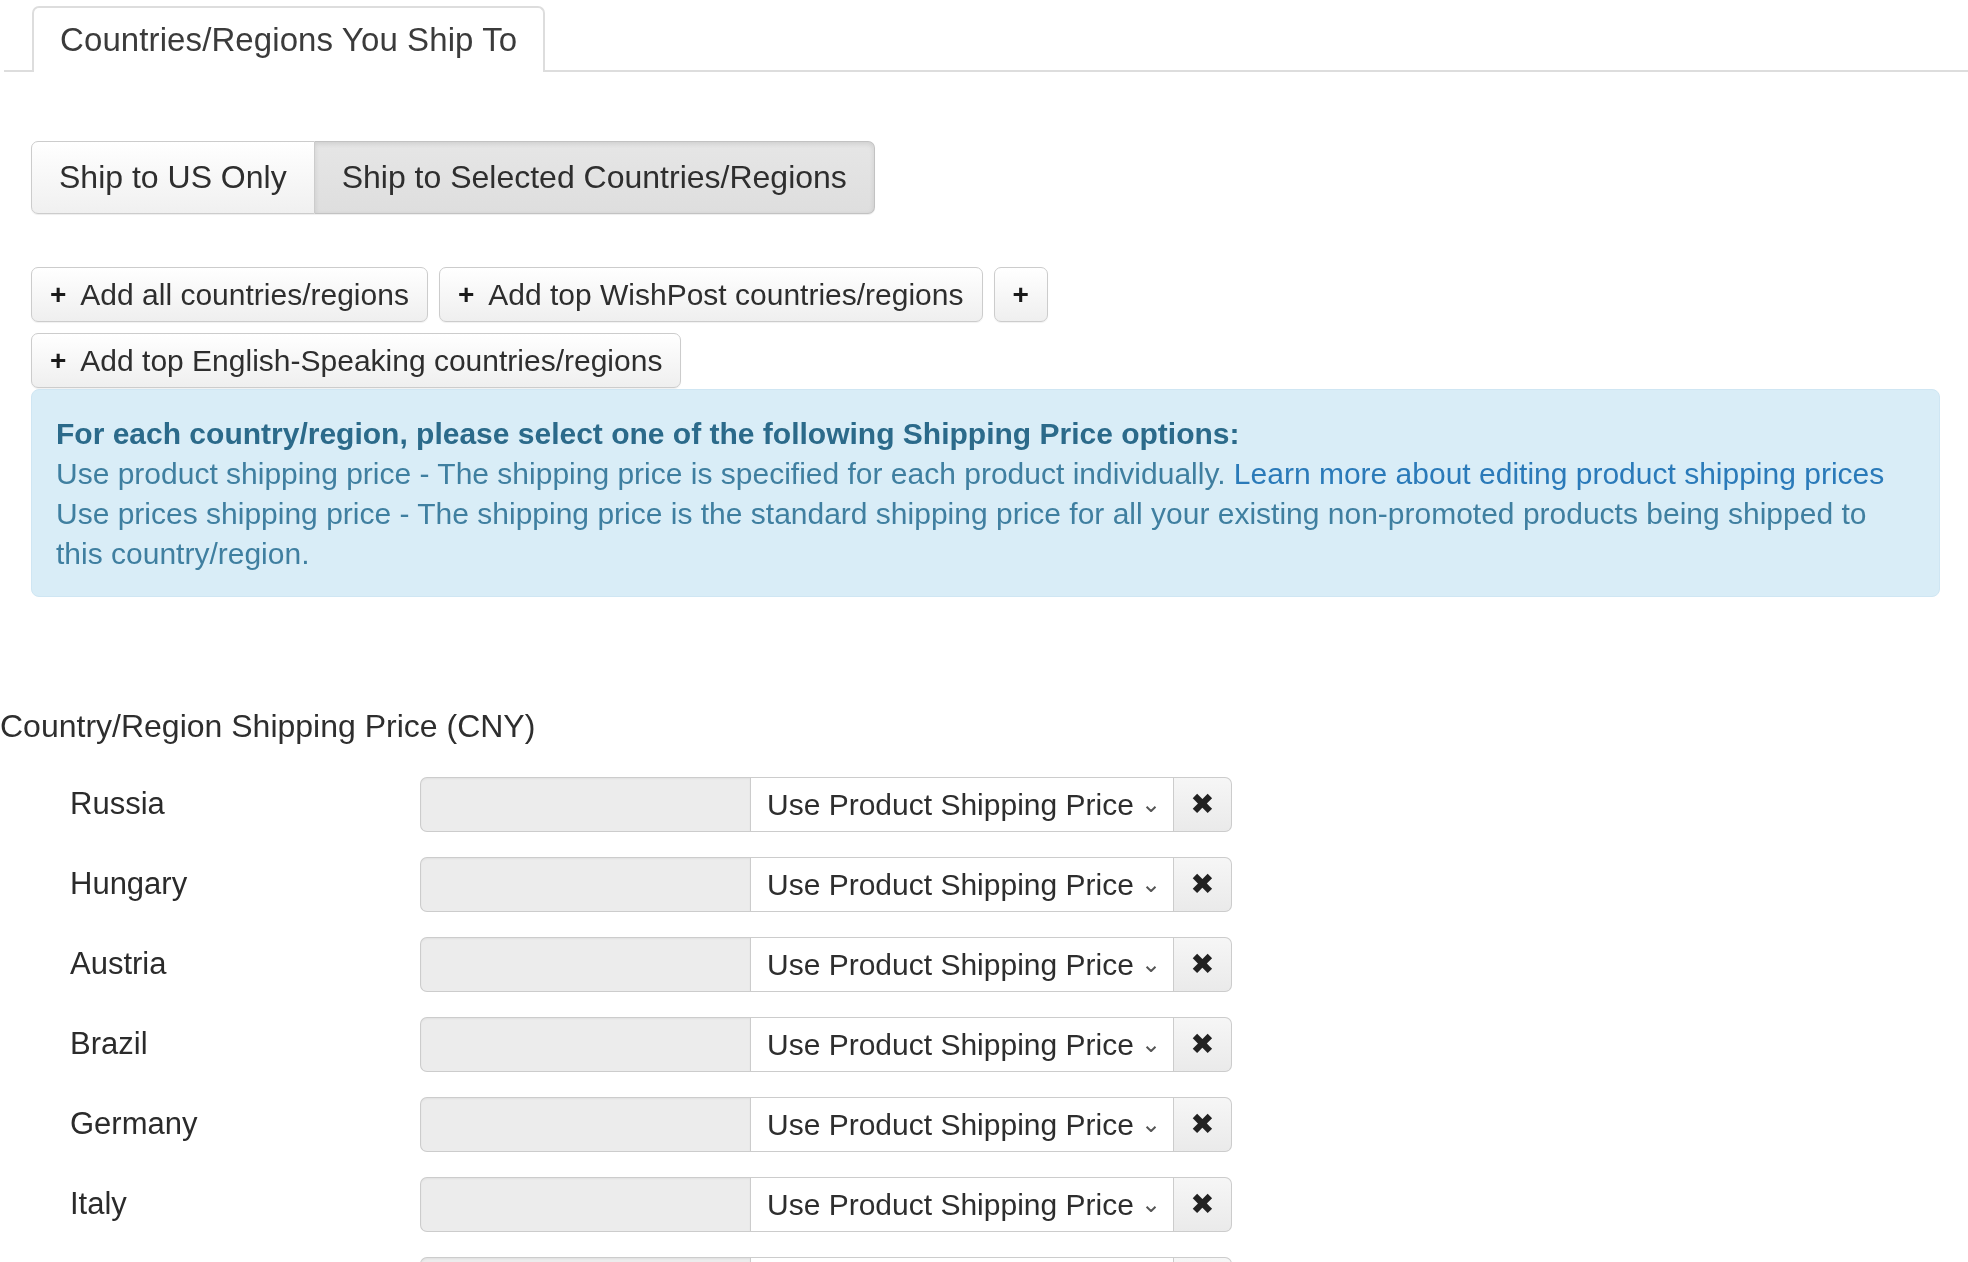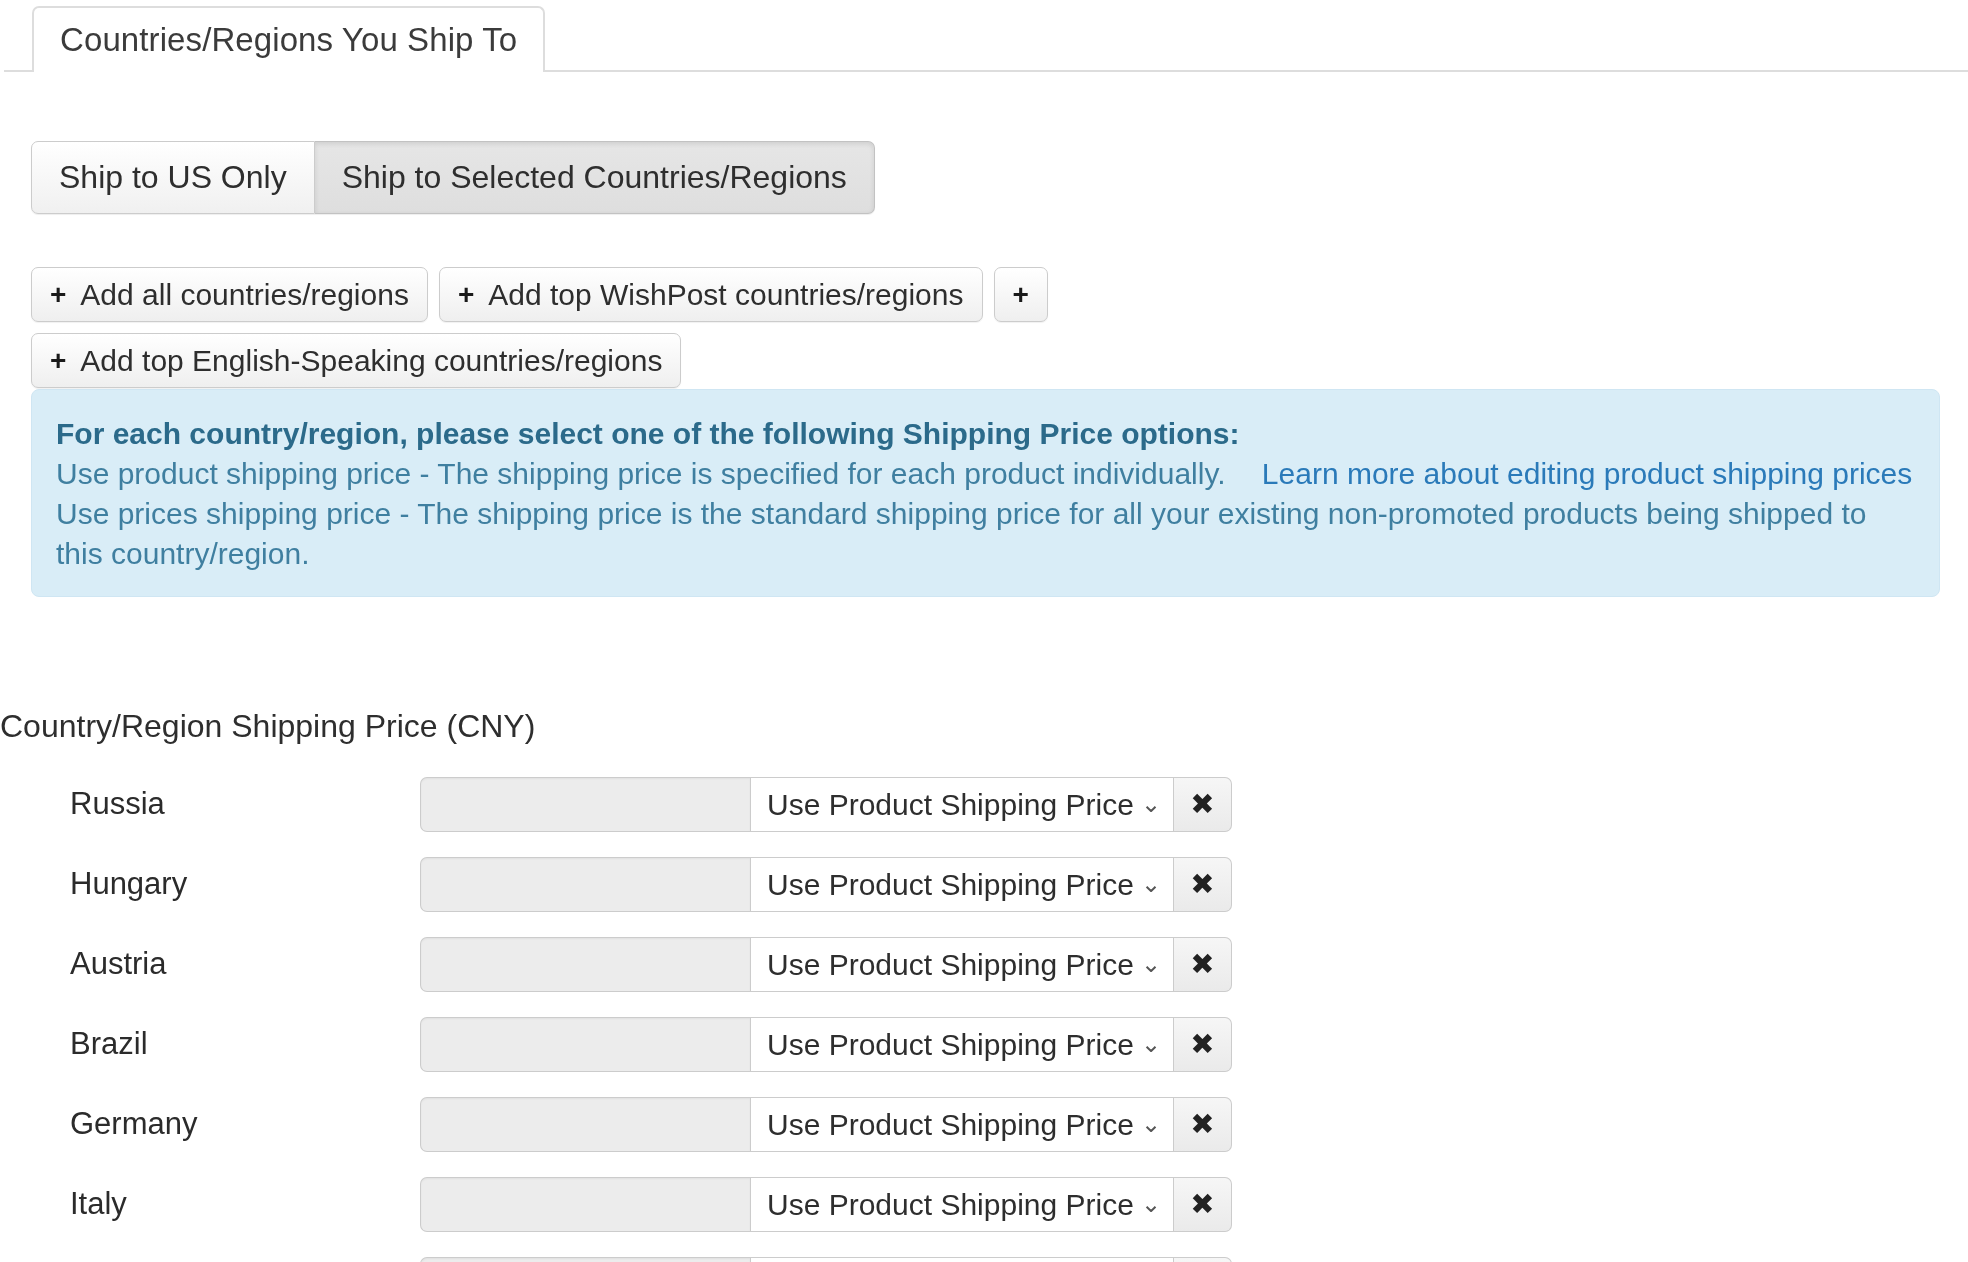--- a/index.html
+++ b/index.html
@@ -96,21 +96,21 @@
     padding: 24px 24px 22px 24px;
     background: #d9edf7;
     border: 1px solid #cfe6f3;
     border-radius: 8px;
     color: #31708f;
     font-size: 30px;
     line-height: 40px;
   }
   .info-title { font-weight: bold; color: #2b6a8a; display: block; }
   .info-line  { display: block; color: #3f7fa0; }
-  .info-link  { color: #2a7ab9; text-decoration: none; cursor: pointer; margin-left: 28px; }
+  .info-link  { color: #2a7ab9; text-decoration: none; cursor: pointer; }
 
   
   .table { position: absolute; left: 0; top: 688px; width: 1968px; }
   .t-head { display: flex; height: 76px; align-items: center; }
   .th {
     font-size: 32px; color: #2e2e2e; white-space: nowrap;
   }
   .th-country { width: 420px; padding-left: 70px; }
   .th-price   { padding-left: 0; }
 

